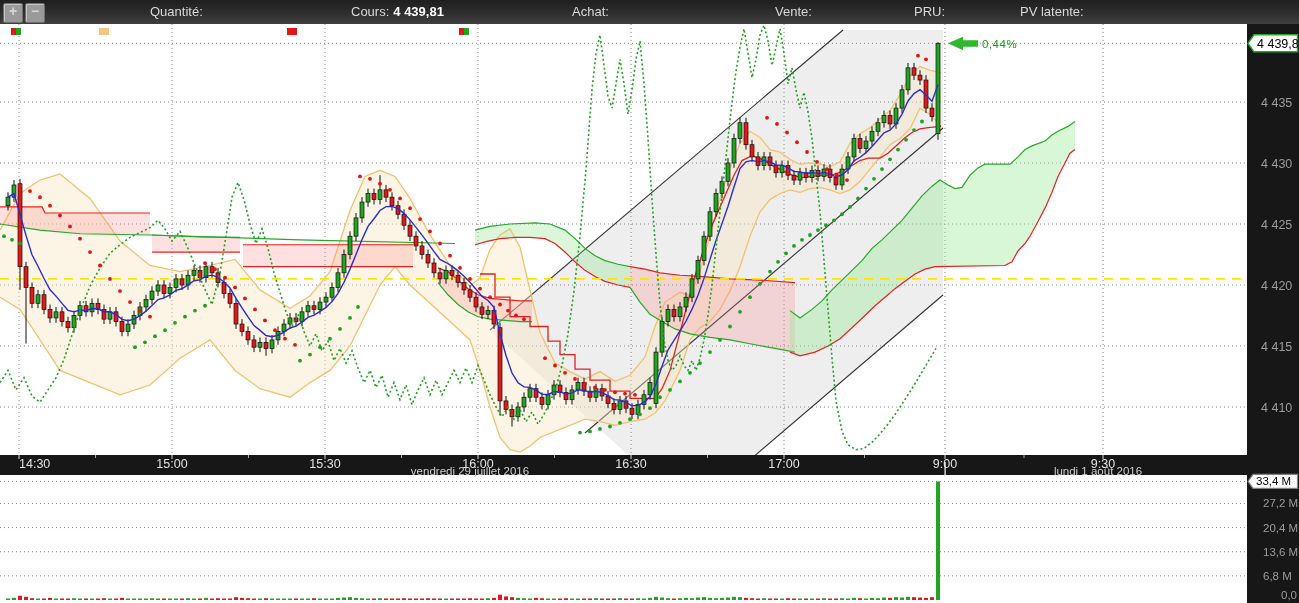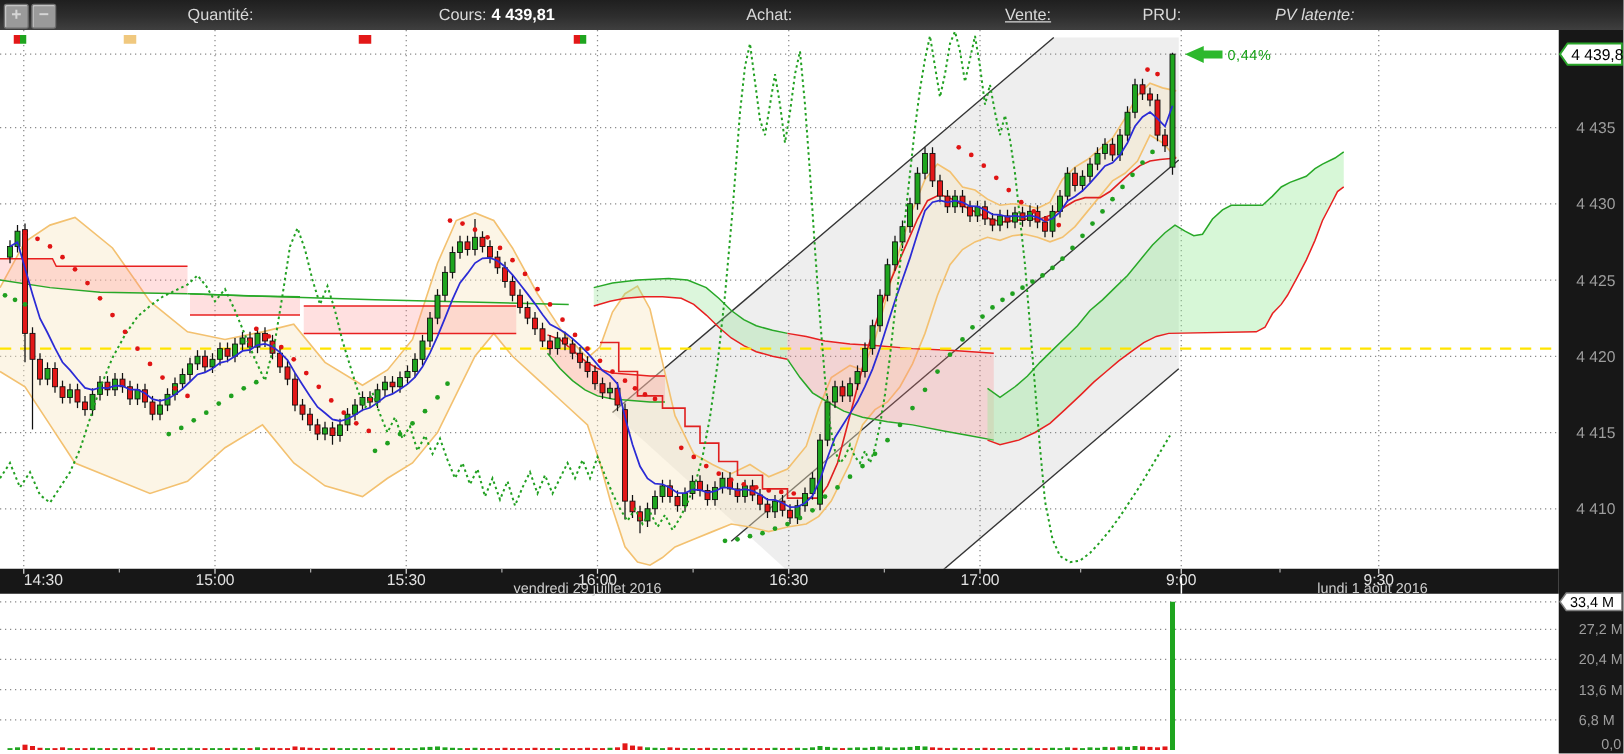--- a/index.html
+++ b/index.html
@@ -18,24 +18,24 @@
 </style>
 </head>
 <body>
 
 <div id="app">
   <div id="topbar">
     <div class="tb-btn" style="left:3px">+</div>
     <div class="tb-btn" style="left:25px">−</div>
   <div class="tb-field" style="left: 150px;"><span>Quantité:</span><span class="val"></span></div>
       <div class="tb-field" style="left: 351px;"><span>Cours:</span><span class="val">4 439,81</span></div>
-      <div class="tb-field" style="left: 597px; text-align: center;"><span>Achat:</span><span class="val"></span></div>
-      <div class="tb-field" style="left: 804px; text-decoration: underline;"><span>Vente:</span><span class="val"></span></div>
+      <div class="tb-field" style="left: 572px; text-align: center;"><span>Achat:</span><span class="val"></span></div>
+      <div class="tb-field" style="left: 775px;"><span>Vente:</span><span class="val"></span></div>
       <div class="tb-field" style="left: 914px;"><span>PRU:</span><span class="val"></span></div>
-      <div class="tb-field" style="left: 1020px; font-style: italic;"><span>PV latente:</span><span class="val"></span></div>
+      <div class="tb-field" style="left: 1020px;"><span>PV latente:</span><span class="val"></span></div>
     </div>
   <svg id="chart-svg" width="1299" height="579" viewBox="0 24 1299 579">
       <rect x="0" y="24" width="1299" height="579" fill="#ffffff"></rect>
       <rect x="1247" y="24" width="52" height="579" fill="#171717"></rect>
       <rect x="0" y="455" width="1247" height="20" fill="#171717"></rect>
       <defs>
         <clipPath id="cp">
           <rect x="0" y="24" width="1247" height="431"></rect>
         </clipPath>
       </defs>

